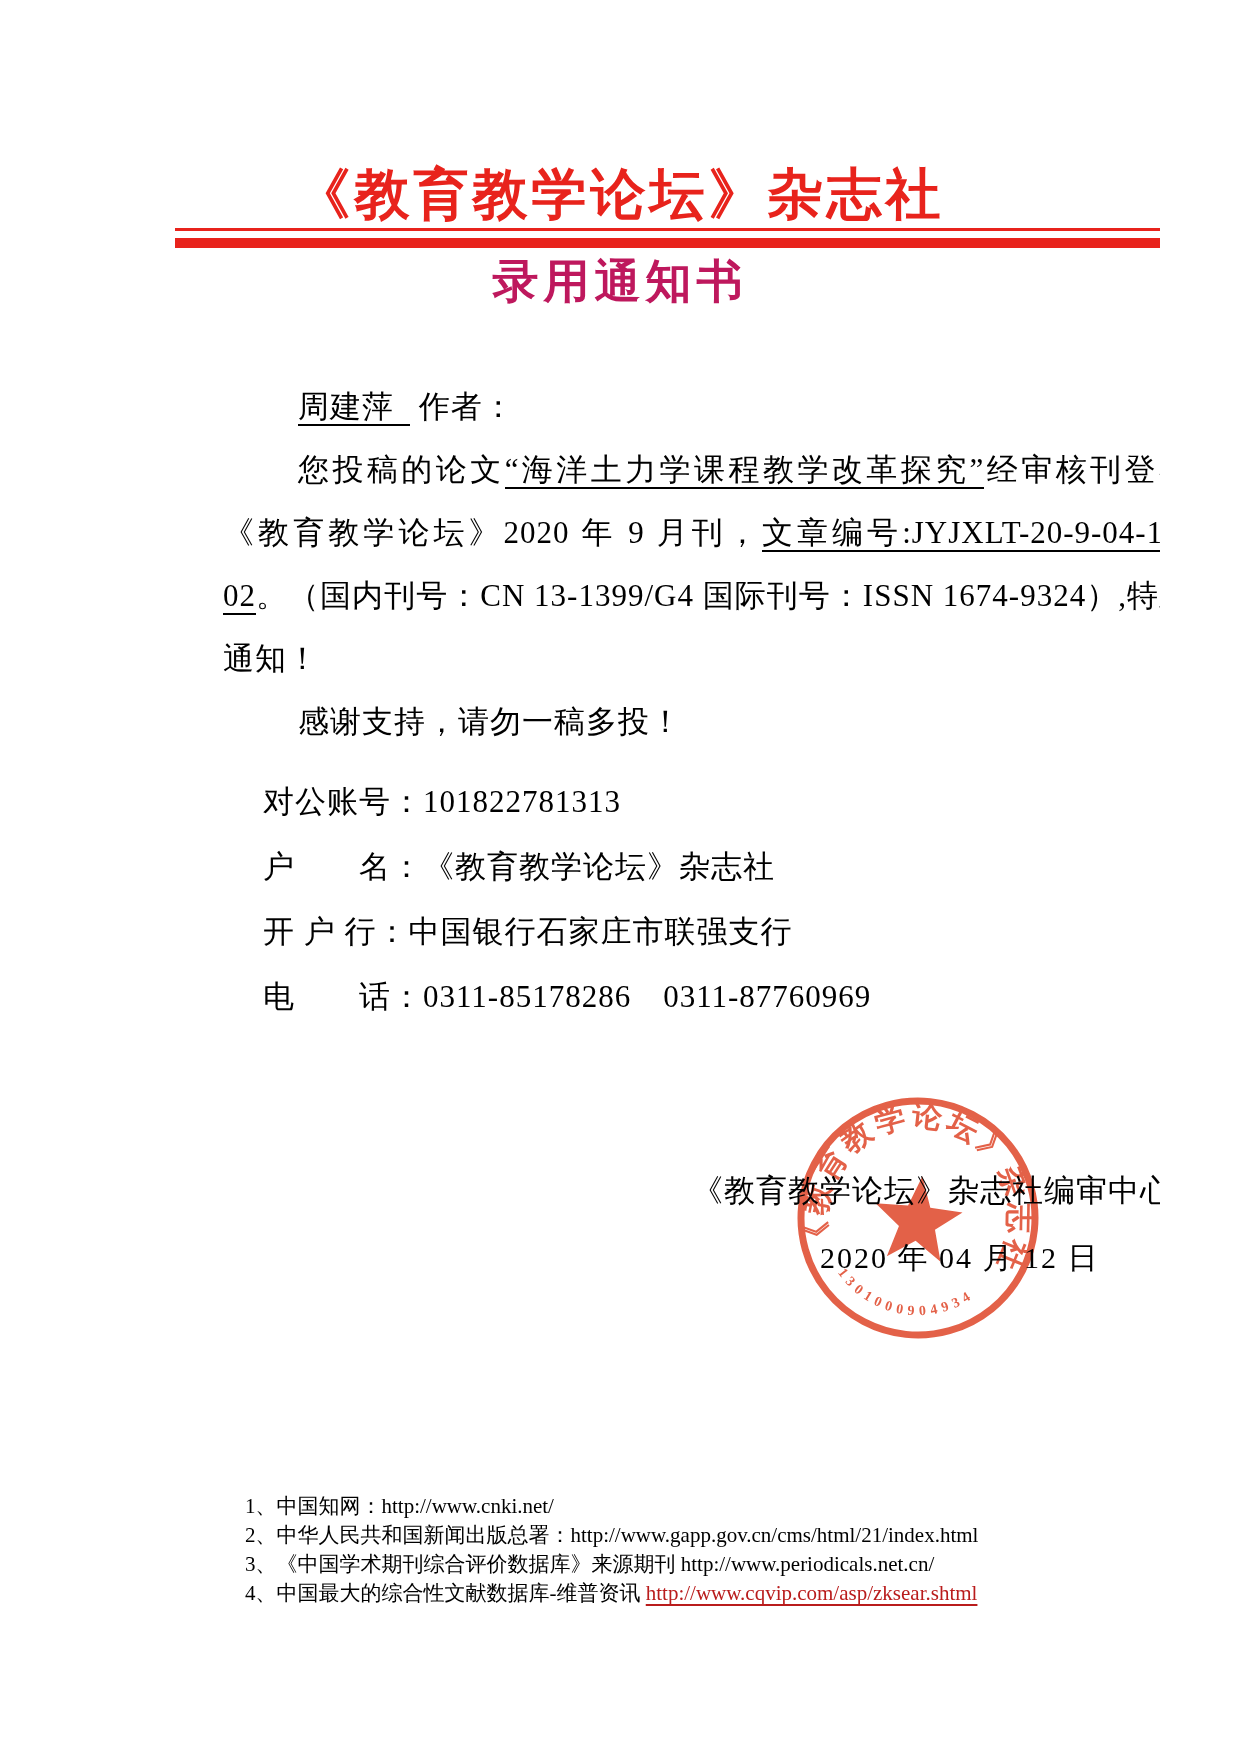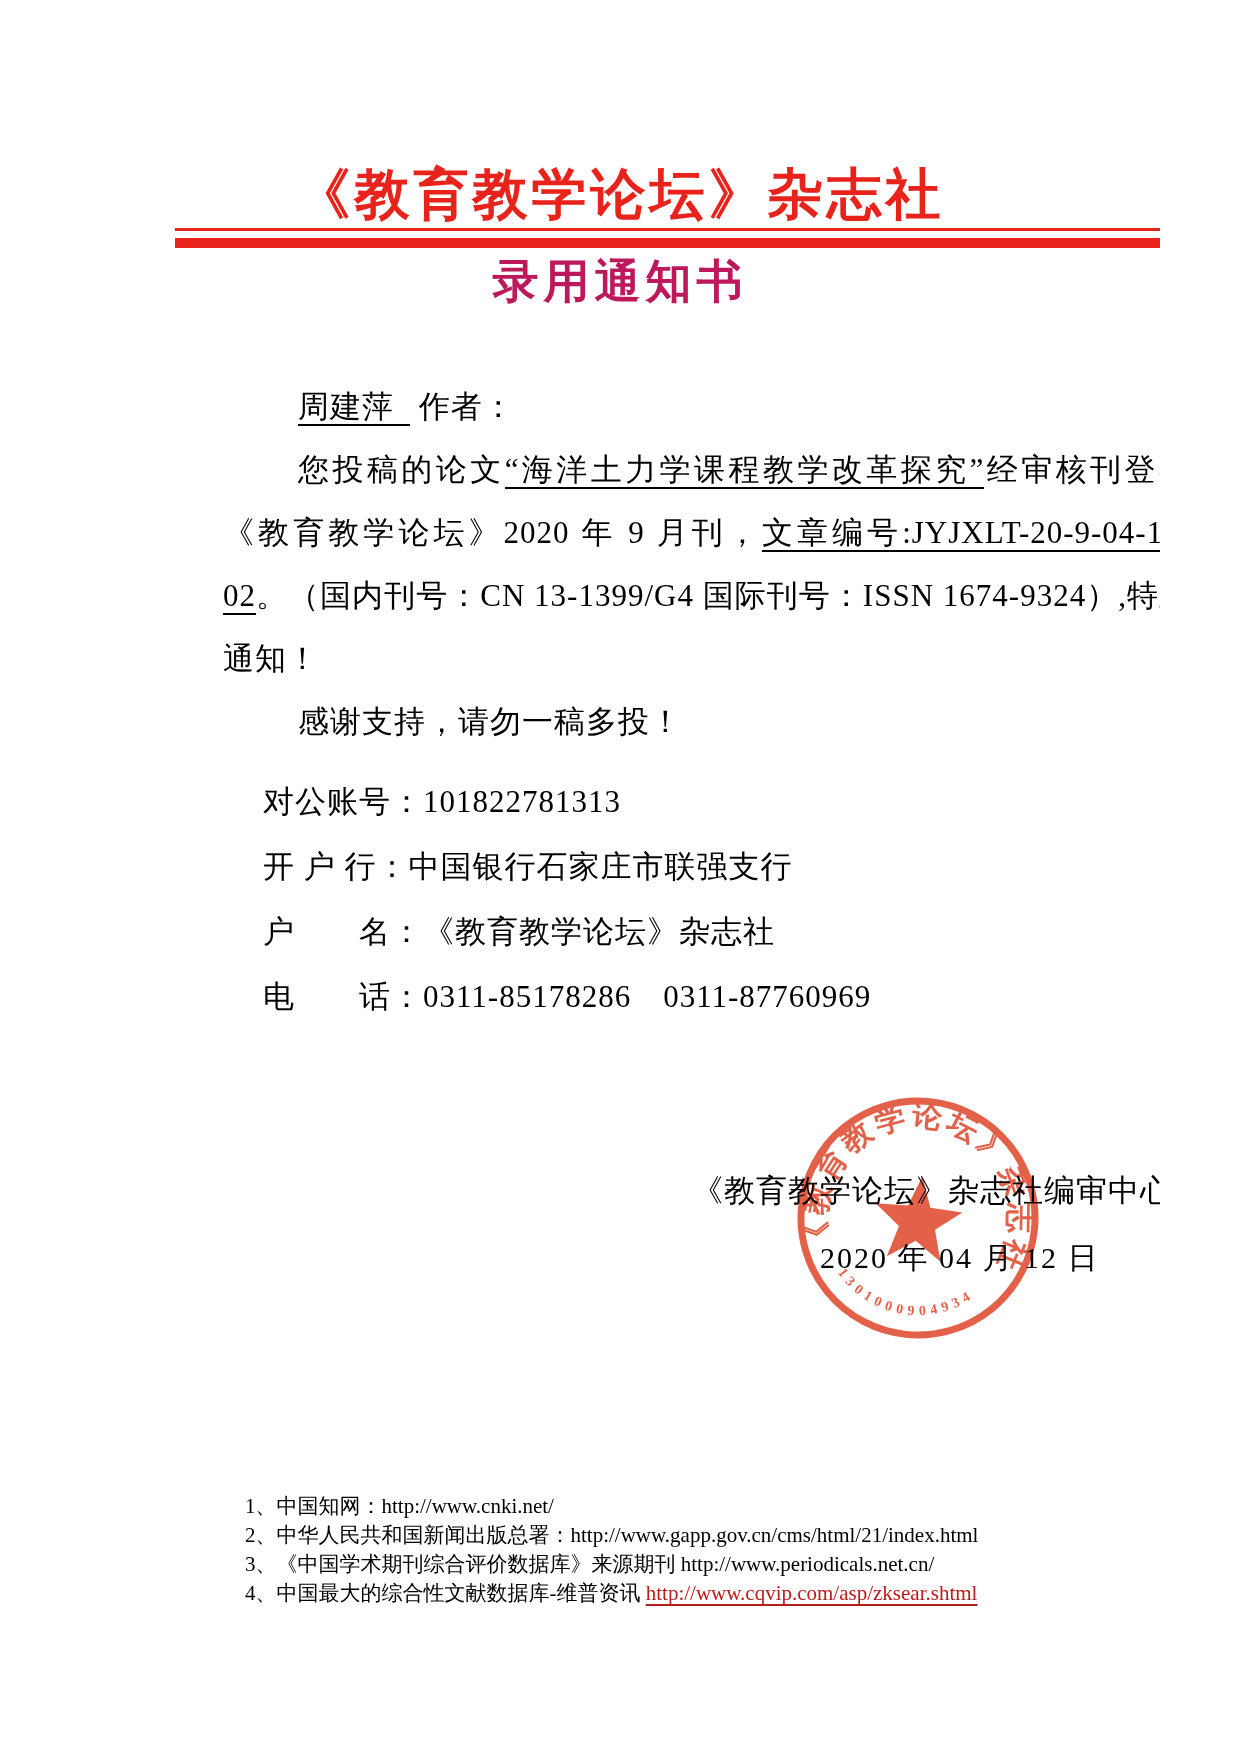--- a/index.html
+++ b/index.html
@@ -55,22 +55,22 @@
   <div class="subtitle">录用通知书</div>
 
   <div class="body-block">
     <p class="author-line"><span class="u-name">周建萍</span><span> 作者：</span></p>
     <p class="para"><span>您投稿的论文</span><span class="u-seg">“海洋土力学课程教学改革探究”</span><span>经审核刊登在《教育教学论坛》2020 年 9 月刊，</span><span class="u-seg">文章编号:JYJXLT-20-9-04-12-02</span><span>。（国内刊号：CN 13-1399/G4 国际刊号：ISSN 1674-9324）,特此通知！</span></p>
     <p class="thanks">感谢支持，请勿一稿多投！</p>
   </div>
 
   <div class="account-block">
     <div class="account-line"><span>对公账号：</span><span>101822781313</span></div>
+    <div class="account-line"><span>户　　名：</span><span>《教育教学论坛》杂志社</span></div>
     <div class="account-line"><span>开 户 行：</span><span>中国银行石家庄市联强支行</span></div>
-    <div class="account-line"><span>户　　名：</span><span>《教育教学论坛》杂志社</span></div>
     <div class="account-line"><span>电　　话：</span><span>0311-85178286　0311-87760969</span></div>
   </div>
 
   <div class="sign-org">《教育教学论坛》杂志社编审中心</div>
   <div class="sign-date">2020 年 04 月 12 日</div>
 
   <svg class="stamp" viewBox="0 0 260 260" xmlns="http://www.w3.org/2000/svg">
     <defs>
       <path id="ringPath" d="M 50.3 176 A 92 92 0 1 1 209.7 176"></path>
       <path id="serialPath" d="M 38.8 163.2 A 97 97 0 0 0 221.2 163.2"></path>

